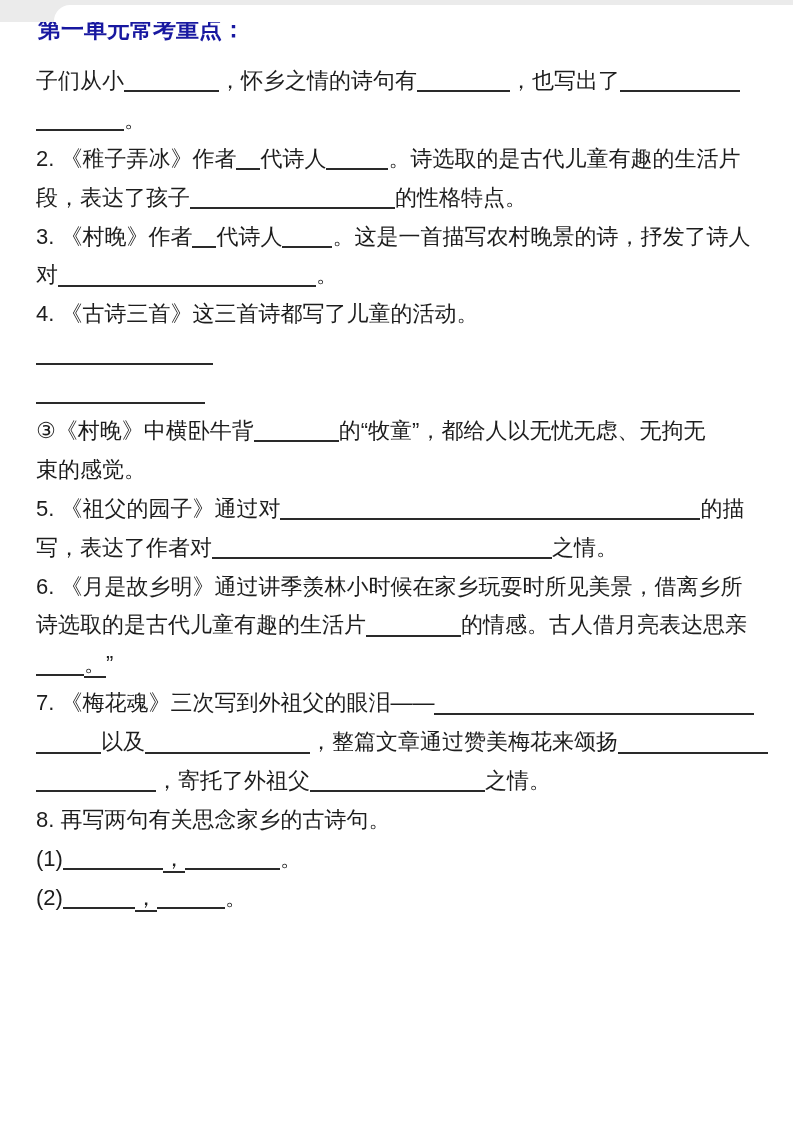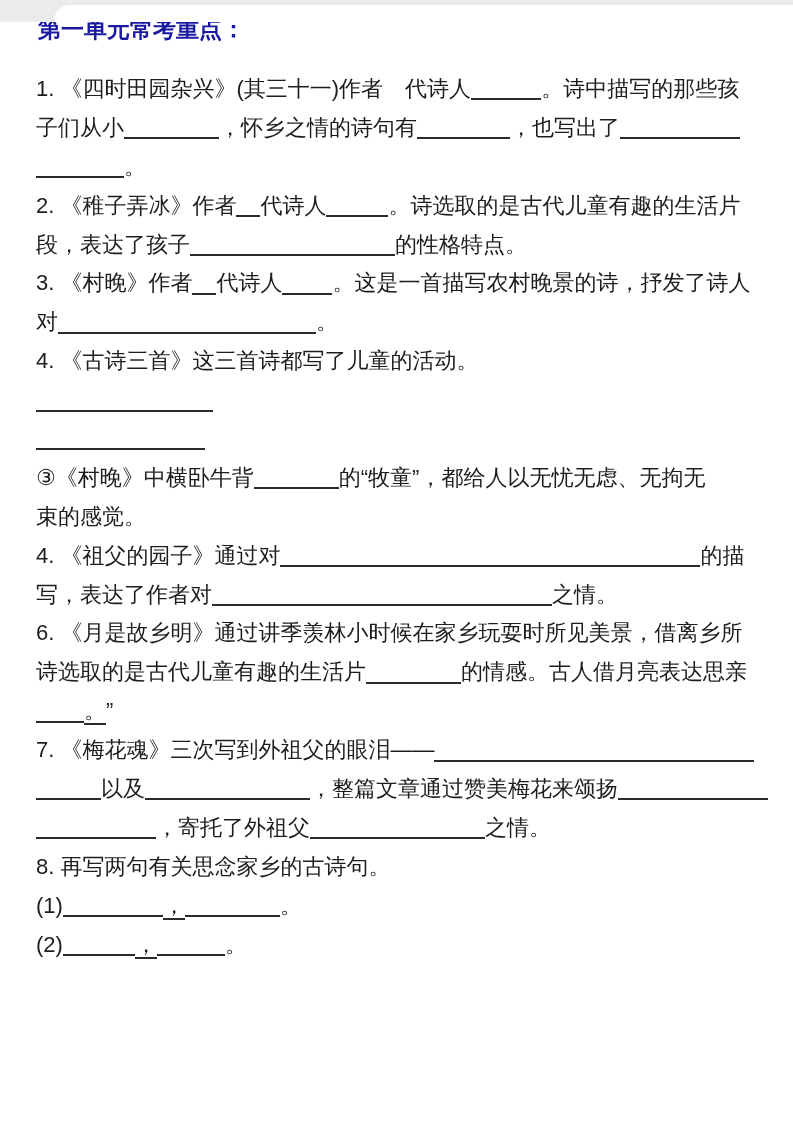--- a/index.html
+++ b/index.html
@@ -25,21 +25,21 @@
     margin:28px 0 0 38px;
     font-size:45px;
     line-height:52px;
     font-weight:bold;
     letter-spacing:1px;
     white-space:nowrap;
     color:#111111;
   }
   .title .red{color:#c9251a;}
   .section-header{
-    margin:14px 0 16px 38px;
+    margin:14px 0 8px 38px;
     height:30px;line-height:30px;
     font-size:23px;
     font-weight:bold;
     color:#1818a0;
     white-space:nowrap;
   }
   .body-lines{
     padding:10px 4px 0 36px;
   }
   .line{
@@ -64,33 +64,32 @@
 
 <div class="page">
   <div class="top-strip">
     <div class="top-card"></div>
   </div>
 
 
   <div class="section-header" style="color: rgb(24, 24, 160);">第一单元常考重点：</div>
 
   <div class="body-lines">
-      <div class="line"><span>1. 《四时田园杂兴》(其三十一)作者　代诗人</span><span class="blank" style="width: 70px;"></span><span>。诗中描写的那些孩</span></div>
       <div class="line"><span>子们从小</span><span class="blank" style="width: 95px;"></span><span>，怀乡之情的诗句有</span><span class="blank" style="width: 93px;"></span><span>，也写出了</span><span class="blank" style="width: 120px;"></span></div>
       <div class="line"><span class="blank" style="width: 88px;"></span><span>。</span></div>
       <div class="line"><span>2. 《稚子弄冰》作者</span><span class="blank" style="width: 24px;"></span><span>代诗人</span><span class="blank" style="width: 62px;"></span><span>。诗选取的是古代儿童有趣的生活片</span></div>
       <div class="line"><span>段，表达了孩子</span><span class="blank" style="width: 205px;"></span><span>的性格特点。</span></div>
       <div class="line"><span>3. 《村晚》作者</span><span class="blank" style="width: 24px;"></span><span>代诗人</span><span class="blank" style="width: 50px;"></span><span>。这是一首描写农村晚景的诗，抒发了诗人</span></div>
       <div class="line"><span>对</span><span class="blank" style="width: 258px;"></span><span>。</span></div>
       <div class="line"><span>4. 《古诗三首》这三首诗都写了儿童的活动。</span></div>
       <div class="line"><span class="blank" style="width: 177px;"></span></div>
       <div class="line"><span class="blank" style="width: 169px;"></span></div>
       <div class="line"><span>③《村晚》中横卧牛背</span><span class="blank" style="width: 85px;"></span><span>的“牧童”，都给人以无忧无虑、无拘无</span></div>
       <div class="line"><span>束的感觉。</span></div>
-      <div class="line"><span>4. 《祖父的园子》通过对</span><span class="blank" style="width: 420px;"></span><span>的描</span></div>
+      <div class="line"><span>5. 《祖父的园子》通过对</span><span class="blank" style="width: 420px;"></span><span>的描</span></div>
       <div class="line"><span>写，表达了作者对</span><span class="blank" style="width: 340px;"></span><span>之情。</span></div>
       <div class="line"><span>6. 《月是故乡明》通过讲季羡林小时候在家乡玩耍时所见美景，借离乡所</span></div>
       <div class="line"><span>诗选取的是古代儿童有趣的生活片</span><span class="blank" style="width: 95px;"></span><span>的情感。古人借月亮表达思亲</span></div>
       <div class="line"><span class="blank" style="width: 48px;"></span><span class="uchar">。</span><span>”</span></div>
       <div class="line"><span>7. 《梅花魂》三次写到外祖父的眼泪——</span><span class="blank" style="width: 320px;"></span></div>
       <div class="line"><span class="blank" style="width: 65px;"></span><span>以及</span><span class="blank" style="width: 165px;"></span><span>，整篇文章通过赞美梅花来颂扬</span><span class="blank" style="width: 150px;"></span></div>
       <div class="line"><span class="blank" style="width: 120px;"></span><span>，寄托了外祖父</span><span class="blank" style="width: 175px;"></span><span>之情。</span></div>
       <div class="line"><span>8. 再写两句有关思念家乡的古诗句。</span></div>
       <div class="line"><span>(1)</span><span class="blank" style="width: 100px;"></span><span class="uchar">，</span><span class="blank" style="width: 95px;"></span><span>。</span></div>
       <div class="line"><span>(2)</span><span class="blank" style="width: 72px;"></span><span class="uchar">，</span><span class="blank" style="width: 68px;"></span><span>。</span></div>

